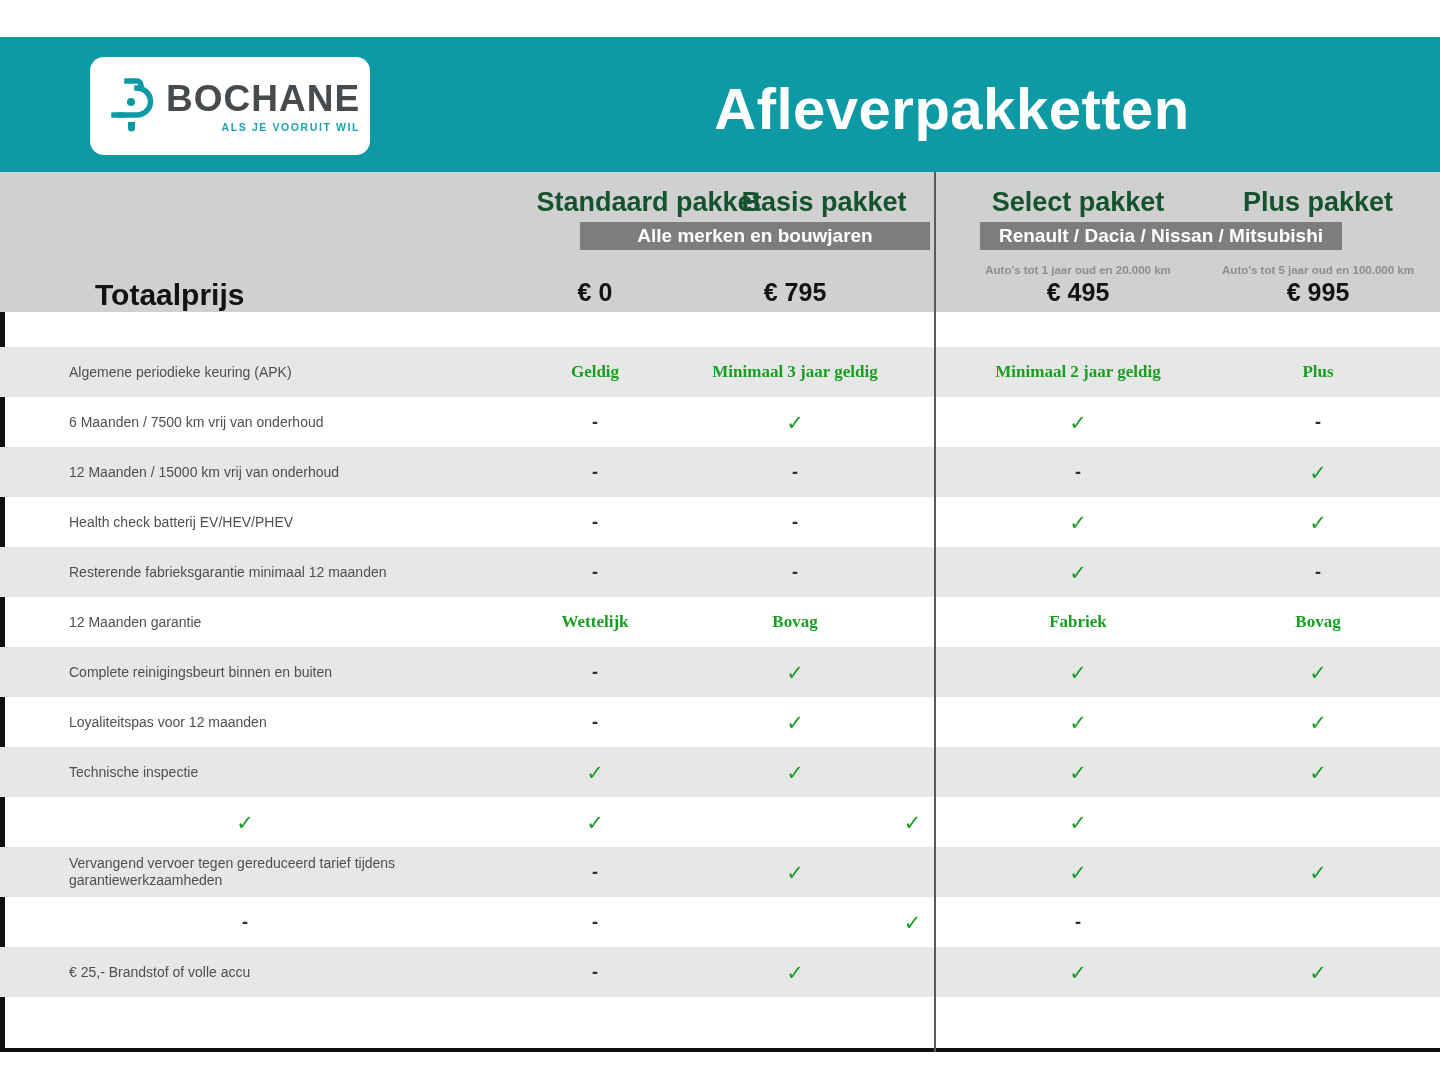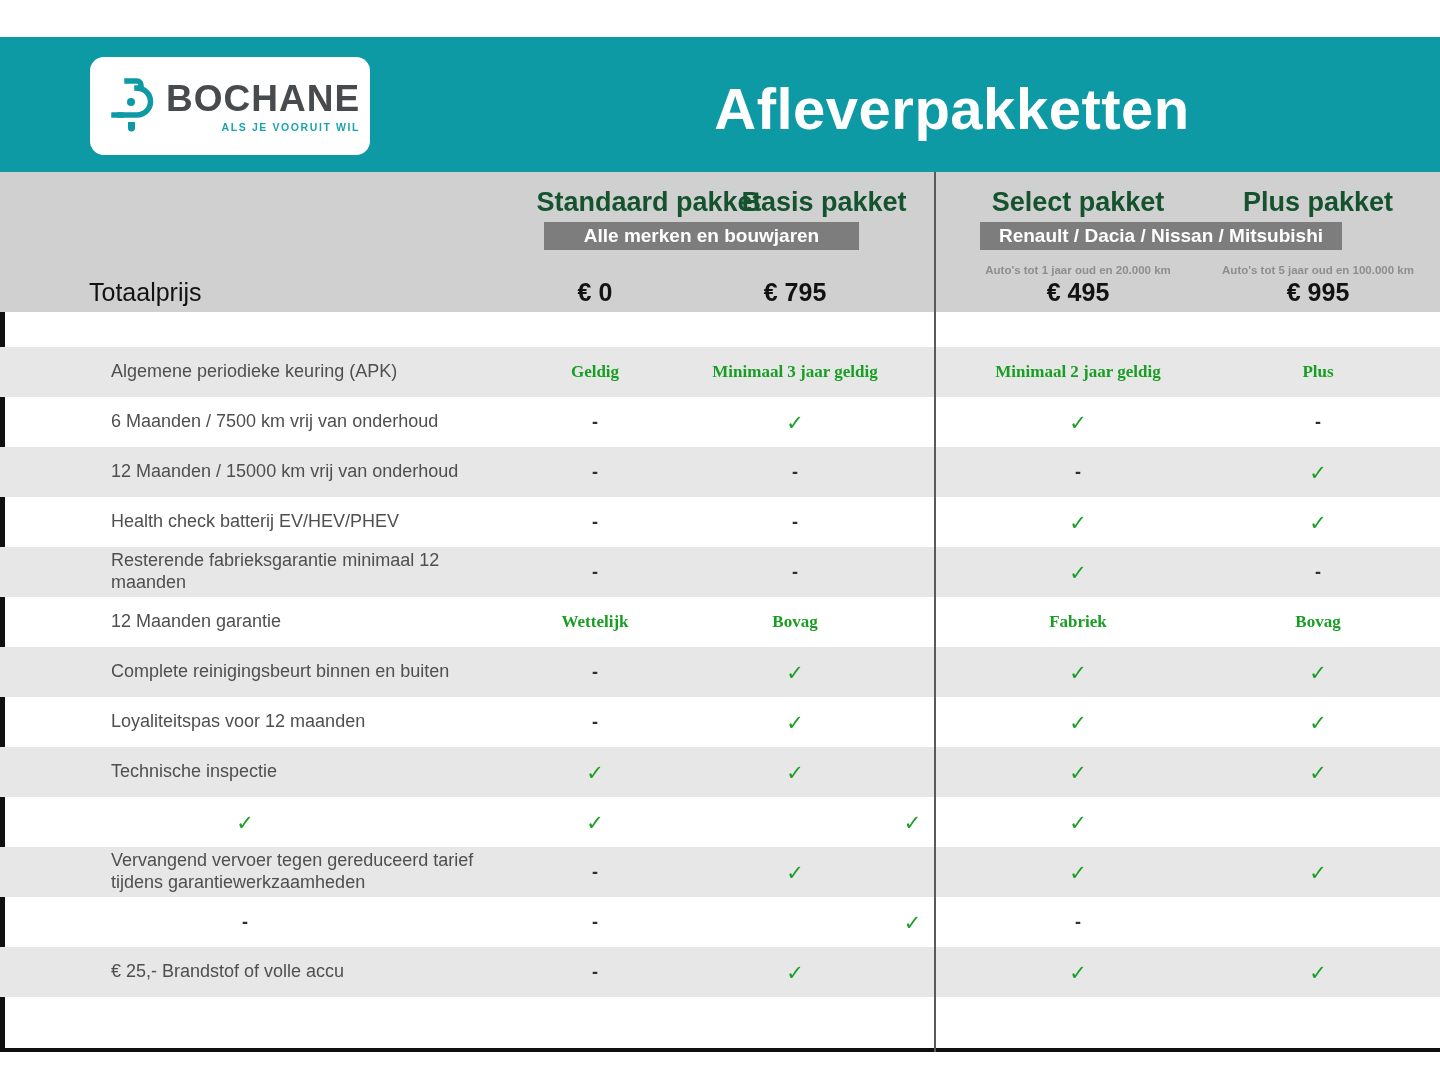--- a/index.html
+++ b/index.html
@@ -22,31 +22,31 @@
   .colhead { position:absolute; left:0; top:172px; width:1440px; height:140px; background:#d0d0d0; }
   .pkg-name { position:absolute; top:15px; transform:translateX(-50%); font-size:27px; font-weight:bold;
               color:#14532d; white-space:nowrap; }
   .group-band { position:absolute; top:50px; height:28px; background:#7d7d7d; color:#fff;
                 font-size:19px; font-weight:bold; display:flex; align-items:center; justify-content:center;
                 white-space:nowrap; }
   .subnote { position:absolute; top:92px; transform:translateX(-50%); font-size:11.5px; font-weight:bold;
              color:#8e8e8e; white-space:nowrap; }
   .price { position:absolute; top:106px; transform:translateX(-50%); font-size:25px; font-weight:bold;
            color:#121212; white-space:nowrap; }
-  .total-label { position:absolute; left:89px; top:106px; font-size:25px; font-weight:normal; color:#121212; }
+  .total-label { position:absolute; left:95px; top:106px; font-size:30px; font-weight:bold; color:#121212; }
 
   
   .gap-row { position:absolute; left:0; top:312px; width:1440px; height:35px; background:#fff;
              box-shadow:inset 5px 0 0 #101010; }
   .rows { position:absolute; left:0; top:347px; width:1440px; }
   .frow { display:grid; grid-template-columns:490px 210px 190px 45px 286px 194px auto;
           width:1440px; height:50px; align-items:center; }
   .frow.gray { background:#e7e7e7; }
   .frow.white { background:#fff; box-shadow:inset 5px 0 0 #101010; }
-  .frow .label { padding-left:95px; padding-right:8px; font-size:18px; color:#4f4f4f; line-height:1.2;margin-left:16px; }
+  .frow .label { padding-left:69px; padding-right:8px; font-size:14px; color:#4f4f4f; line-height:1.2; }
   .cell { display:flex; align-items:center; justify-content:center; text-align:center; }
   .cell .green-text { color:#189e22; font-size:17px; font-weight:bold; white-space:nowrap;font-family:Liberation Serif, serif; }
   .cell .check { color:#189e22; font-size:21px; line-height:1; }
   .cell .dash { color:#2e2e2e; font-size:18px; font-weight:bold; line-height:1; }
 
   .bottom-row { position:absolute; left:0; top:997px; width:1440px; height:51px; background:#fff;
                 box-shadow:inset 5px 0 0 #101010; }
   .bottom-border { position:absolute; left:0; top:1048px; width:1440px; height:4px; background:#101010; }
   .vdivider { position:absolute; left:934px; top:172px; width:2px; height:880px; background:#5a5a5a; z-index:5; }
 </style>
@@ -71,21 +71,21 @@
     </div>
     <div class="page-title">Afleverpakketten</div>
   </div>
 
   <div class="colhead">
     <div class="pkg-name" style="left:649px">Standaard pakket</div>
     <div class="pkg-name" style="left:824px">Basis pakket</div>
     <div class="pkg-name" style="left:1078px">Select pakket</div>
     <div class="pkg-name" style="left:1318px">Plus pakket</div>
 
-    <div class="group-band" style="left:544px; width:315px">Alle merken en bouwjaren</div>
+    <div class="group-band" style="left:580px; width:350px">Alle merken en bouwjaren</div>
     <div class="group-band" style="left:980px; width:362px">Renault / Dacia / Nissan / Mitsubishi</div>
 
     <div class="subnote" style="left:1078px">Auto's tot 1 jaar oud en 20.000 km</div>
     <div class="subnote" style="left:1318px">Auto's tot 5 jaar oud en 100.000 km</div>
 
     <div class="total-label">Totaalprijs</div>
     <div class="price" style="left:595px">€ 0</div>
     <div class="price" style="left:795px">€ 795</div>
     <div class="price" style="left:1078px">€ 495</div>
     <div class="price" style="left:1318px">€ 995</div>

